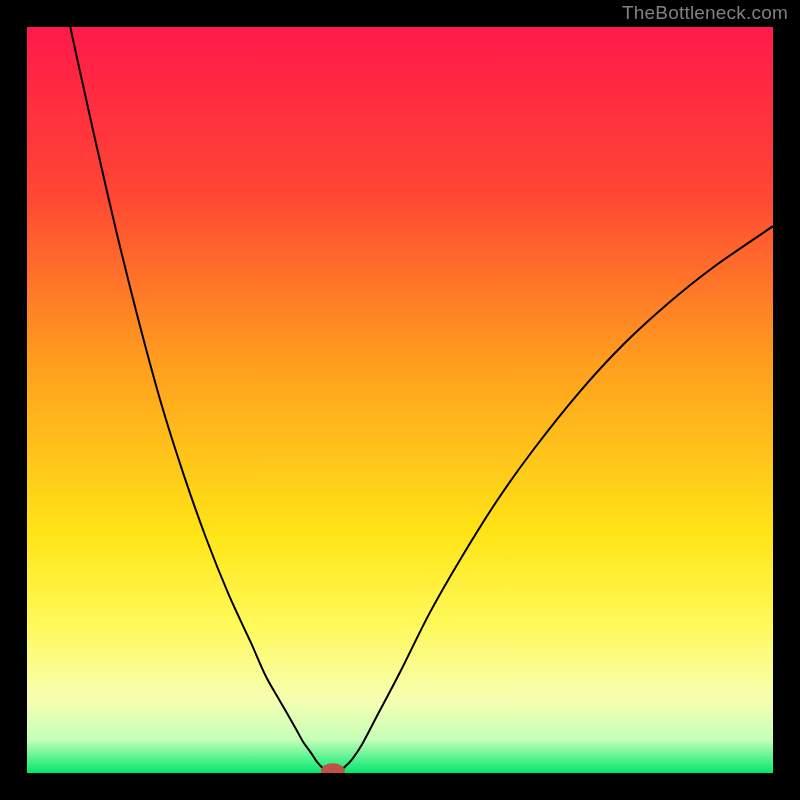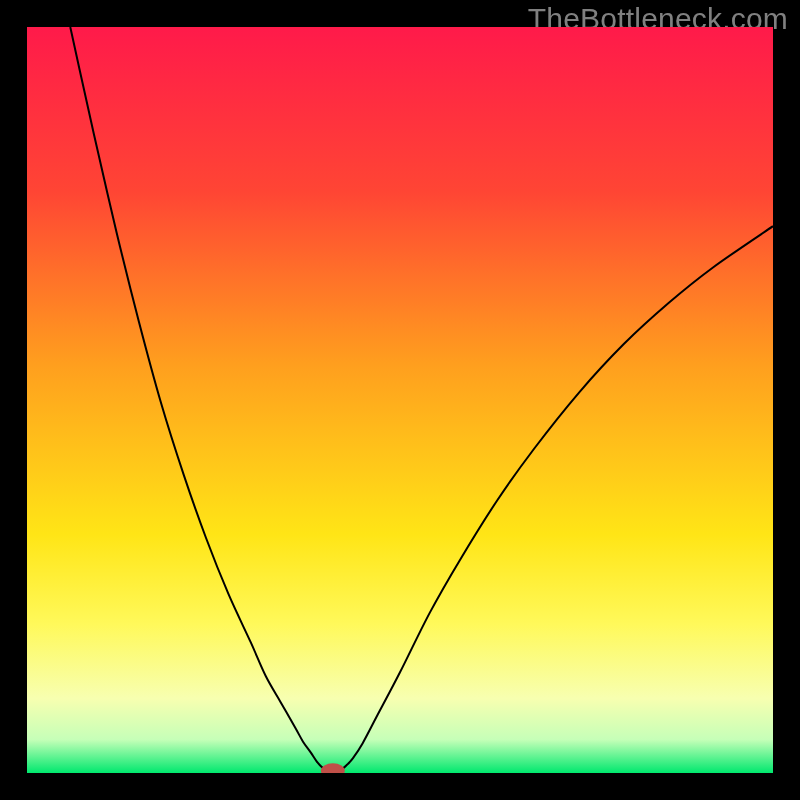--- a/index.html
+++ b/index.html
@@ -20,21 +20,21 @@
   .frame svg {
     width: 100%;
     height: 100%;
     display: block;
   }
   .watermark {
     position: absolute;
     top: 2px;
     right: 12px;
     font-family: Arial, Helvetica, sans-serif;
-    font-size: 30px;
+    font-size: 19px;
     font-weight: 400;
     letter-spacing: 0.2px;
     color: #808080;
   }
 </style>
 </head>
 <body>
 
 <div class="watermark">TheBottleneck.com</div>
 

